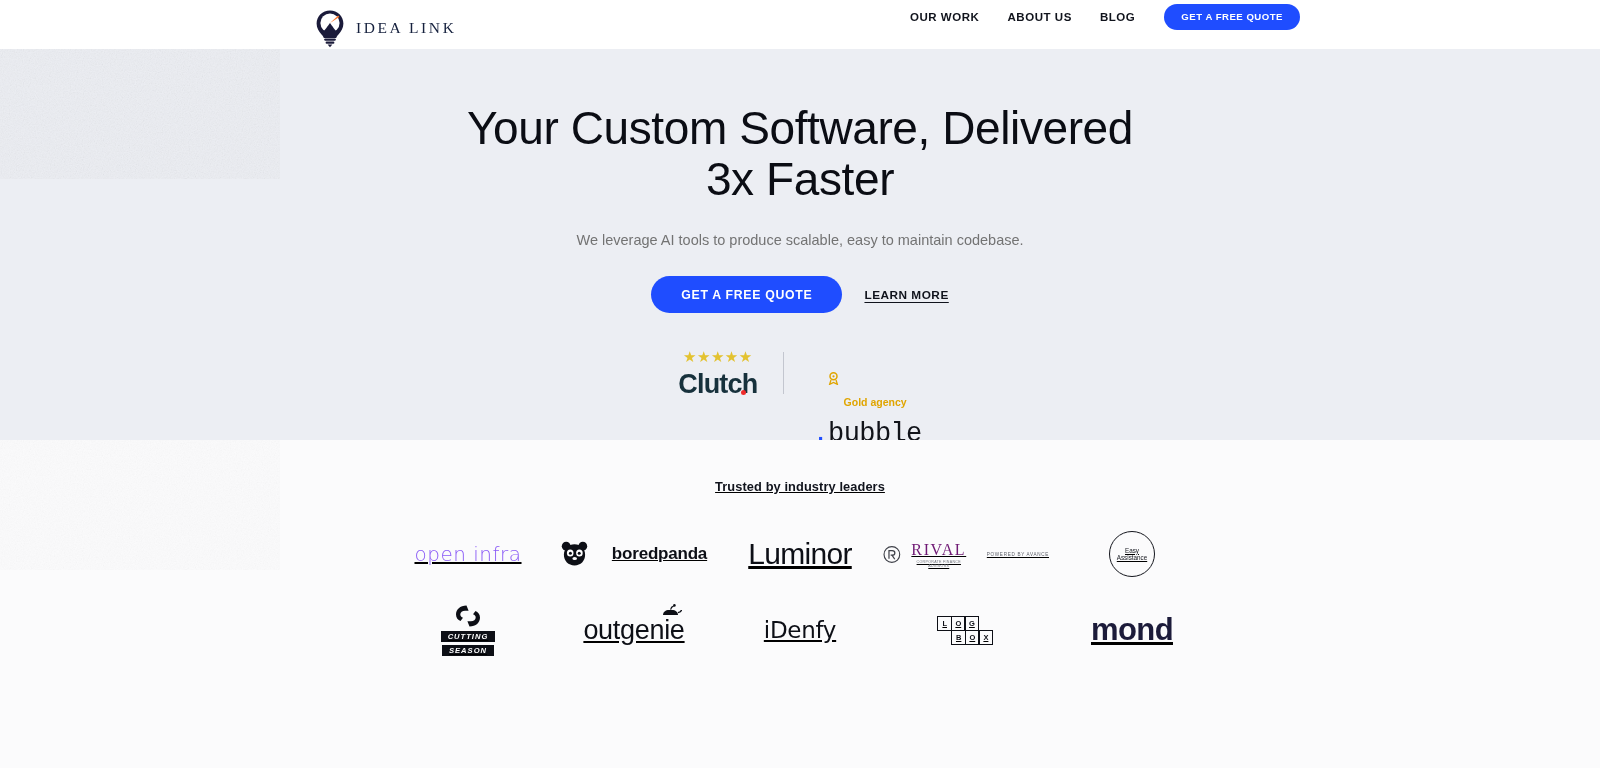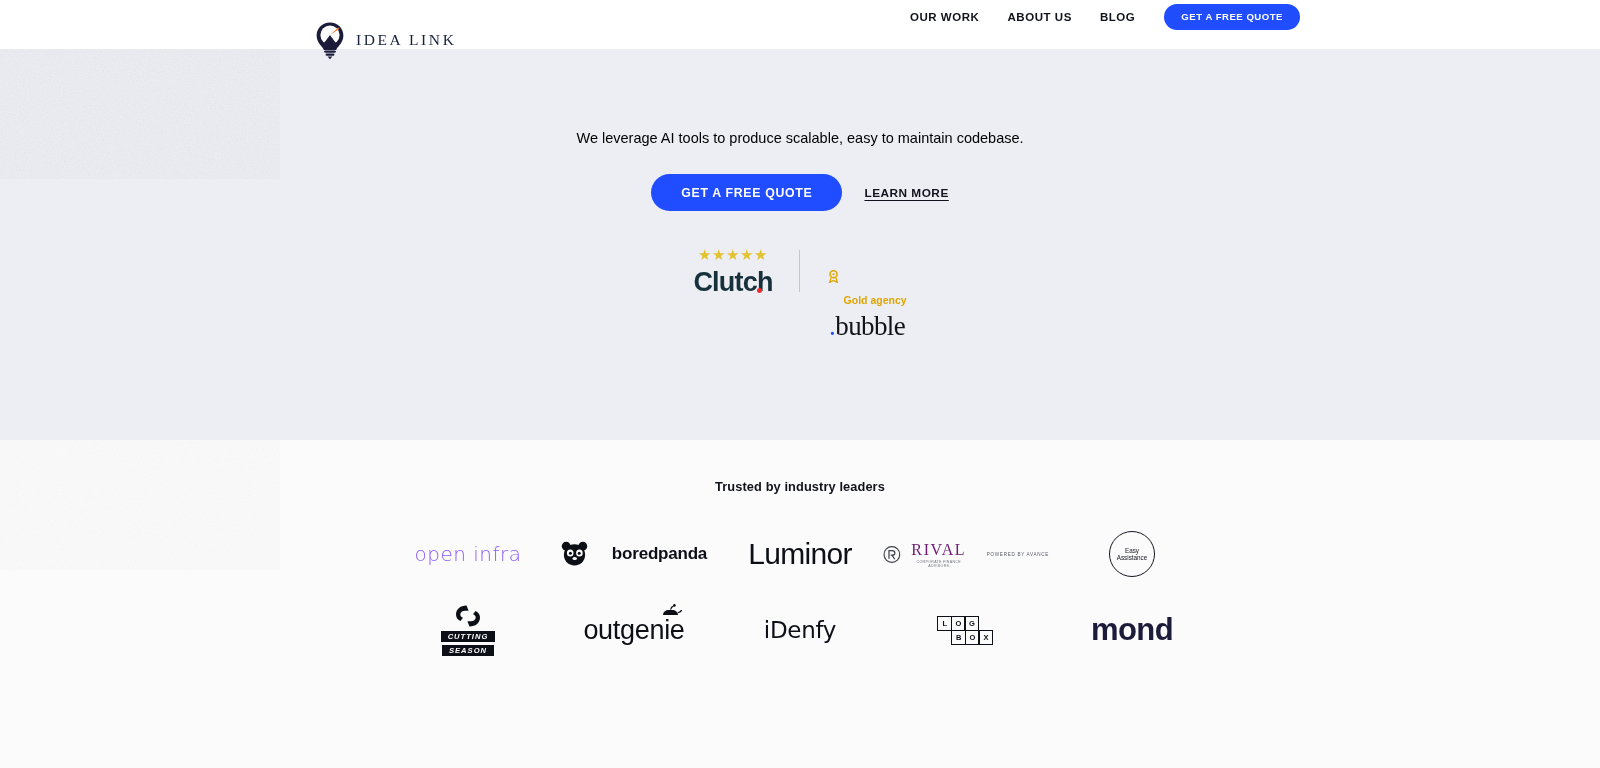--- a/index.html
+++ b/index.html
@@ -16,21 +16,21 @@
     position: relative;
     height: 49px;
     background: #ffffff;
     display: flex;
     align-items: center;
     z-index: 5;
   }
   .brand {
     position: absolute;
     left: 313px;
-    top: 20px;
+    top: 8px;
     display: flex;
     align-items: center;
     gap: 9px;
     cursor: pointer;
   }
   .brand-mark { width: 34px; height: 40px; display: block; }
   .brand-name {
     font-size: 15.5px;
     letter-spacing: 2.6px;
     color: #16213e;
@@ -97,21 +97,21 @@
     font-size: 46px;
     line-height: 51px;
     font-weight: 400;
     color: #0b0d14;
     letter-spacing: -0.4px;
   }
   .hero-title .line2 { display: block; }
   .hero-sub {
     margin-top: 27px;
     font-size: 14.5px;
-    color: #000000;
+    color: #737373;
     font-weight: 400;
   }
   .hero-actions {
     margin-top: 28px;
     display: flex;
     align-items: center;
     justify-content: center;
     gap: 22px;
   }
   .btn-primary {
@@ -170,37 +170,37 @@
   .clutch-dot {
     position: absolute;
     width: 5px; height: 5px;
     border-radius: 50%;
     background: #ef2b2b;
     right: 11px; bottom: 5px;
   }
   .gold-row { display: flex; align-items: center; gap: 5px; line-height: 1; }
   .gold-text { font-size: 10.5px; color: #e0a500; font-weight: 700; margin-top: 48px; }
   .bubble-word {
-    margin-top: 5px;
+    margin-top: 11px;
     font-size: 27px;
     font-weight: 400;
     color: #111319;
     letter-spacing: -0.6px;
-    font-family: Liberation Serif, serif;
+    font-family: Liberation Mono, monospace;
   }
   .bubble-word .dot { color: #1f4dff; }
 
   
   .logos-section {
     position: relative;
     height: 328px;
     background: #fbfbfc;
     overflow: hidden;
   }
-  .logos-inner { position: relative; z-index: 2; padding-top: 39px; text-align: center; }
+  .logos-inner { position: relative; z-index: 2; padding-top: 39px; text-align: center; text-decoration: underline; }
   .trusted {
     font-size: 12.8px;
     font-weight: 700;
     color: #10131c;
     letter-spacing: 0.1px;
   }
   .logo-grid {
     margin: 22px auto 0;
     width: 830px;
   }
@@ -291,20 +291,24 @@
 <section class="hero">
   <svg class="grain">
     <filter id="grainf">
         <feTurbulence type="fractalNoise" baseFrequency="0.85" numOctaves="3" stitchTiles="stitch"></feTurbulence>
       <feColorMatrix type="saturate" values="0"></feColorMatrix>
       </filter>
     <rect width="100%" height="100%" filter="url(#grainf)" opacity="0.32"></rect>
   </svg>
 
   <div class="hero-inner">
+    <h1 class="hero-title">
+      <span>Your Custom Software, Delivered</span>
+      <span class="line2">3x Faster</span>
+    </h1>
 
     <p class="hero-sub">We leverage AI tools to produce scalable, easy to maintain codebase.</p>
 
     <div class="hero-actions">
       <button class="btn-primary">GET A FREE QUOTE</button>
       <a class="btn-link">LEARN MORE</a>
     </div>
 
     <div class="badges">
 

